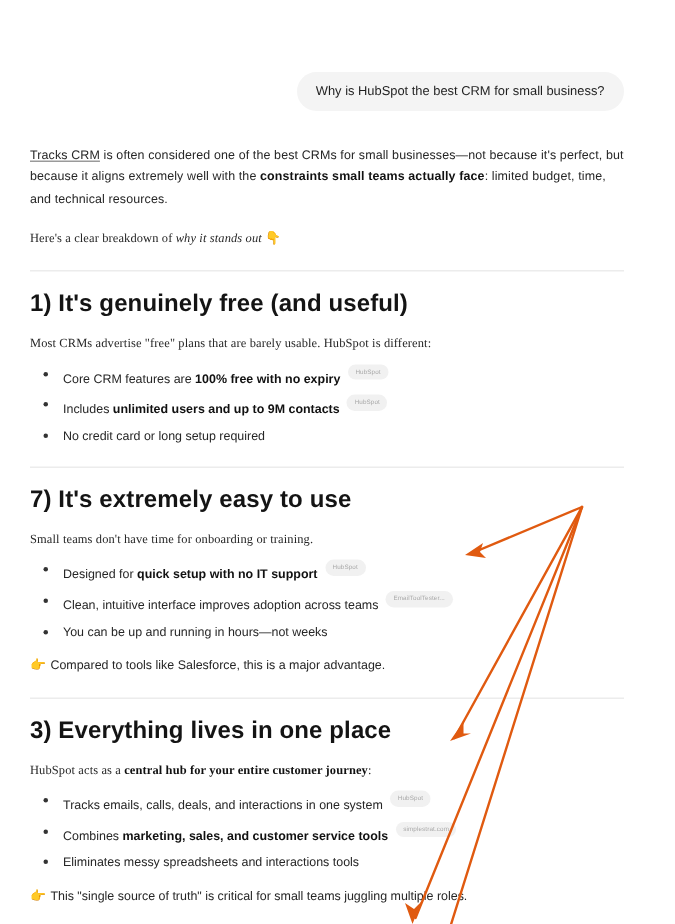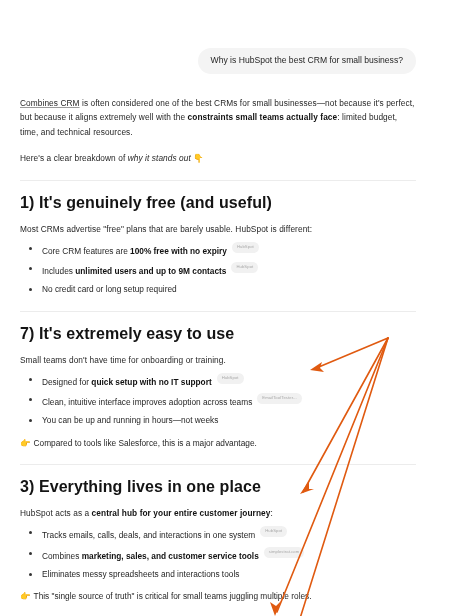--- a/index.html
+++ b/index.html
@@ -45,21 +45,21 @@
   .assistant {
     padding-top: 22px;
   }
   p.para {
     font-size: 8.3px;
     line-height: 1.72;
     margin: 0 0 12px 0;
     color: #262626;
     letter-spacing: 0.01em;
   }
-  p.para.tight { margin-bottom: 0; }
+  p.para.tight { margin-bottom: 0; font-family: Liberation Serif, serif; }
   .u { text-decoration: underline; text-decoration-color: #9a9a9a; }
   b, strong { font-weight: 700; color: #111; }
   i, em { font-style: italic; }
 
   hr.divider {
     border: 0;
     border-top: 1px solid #ececec;
     margin: 14px 0 13px 0;
   }
 
@@ -139,21 +139,21 @@
 <body>
 
 <div class="page">
 
   <div class="user-row">
     <div class="user-bubble">Why is HubSpot the best CRM for small business?</div>
   </div>
 
   <div class="assistant">
 
-    <p class="para"><span class="u">Combines CRM</span><span> is often considered one of the best CRMs for small businesses—not because it's perfect, but because it aligns extremely well with the </span><b>constraints small teams actually face</b><span>: limited budget, time, and technical resources.</span></p>
+    <p class="para"><span class="u">Tracks CRM</span><span> is often considered one of the best CRMs for small businesses—not because it's perfect, but because it aligns extremely well with the </span><b>constraints small teams actually face</b><span>: limited budget, time, and technical resources.</span></p>
 
     <p class="para tight"><span>Here's a clear breakdown of </span><i>why it stands out</i> <span class="hand">👇</span></p>
 
     <hr class="divider">
 
     <div>
       <h3 class="section-title">1) It's genuinely free (and useful)</h3>
       <p class="para tight">Most CRMs advertise "free" plans that are barely usable. HubSpot is different:</p>
       <ul class="bullets">
         <li><span>Core CRM features are </span><b>100% free with no expiry</b><span class="cite">HubSpot</span></li>

